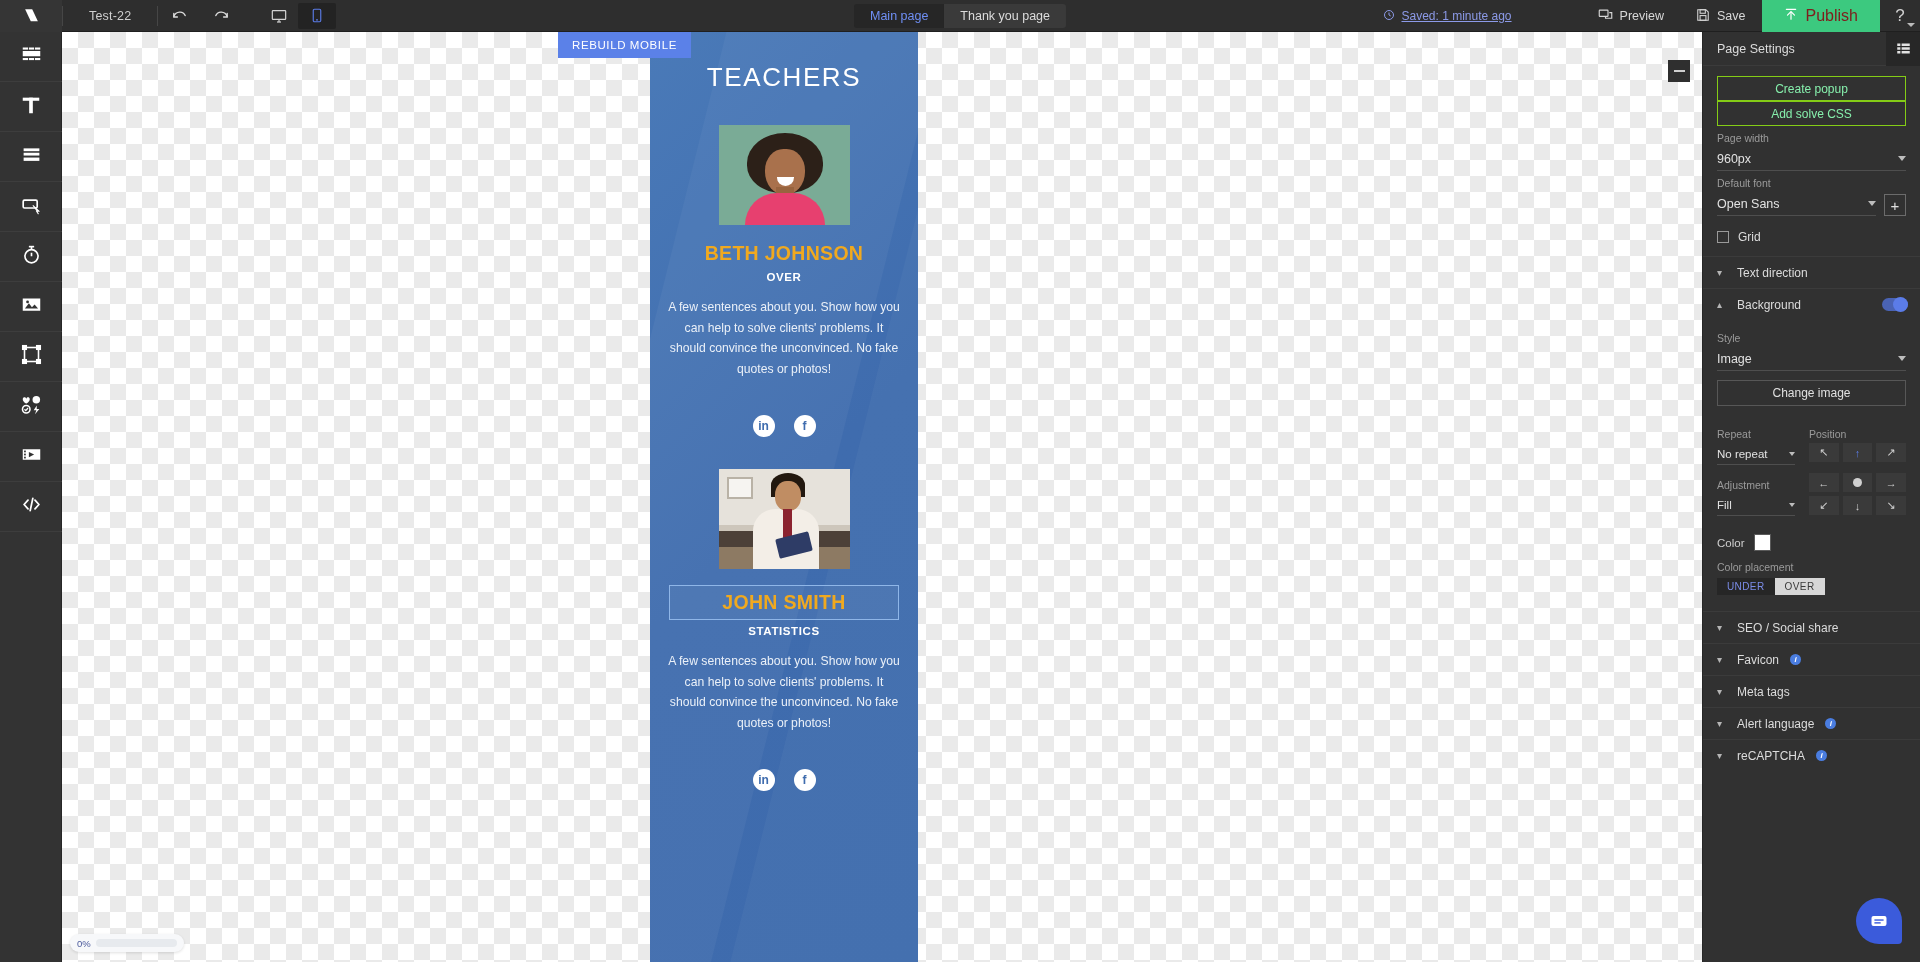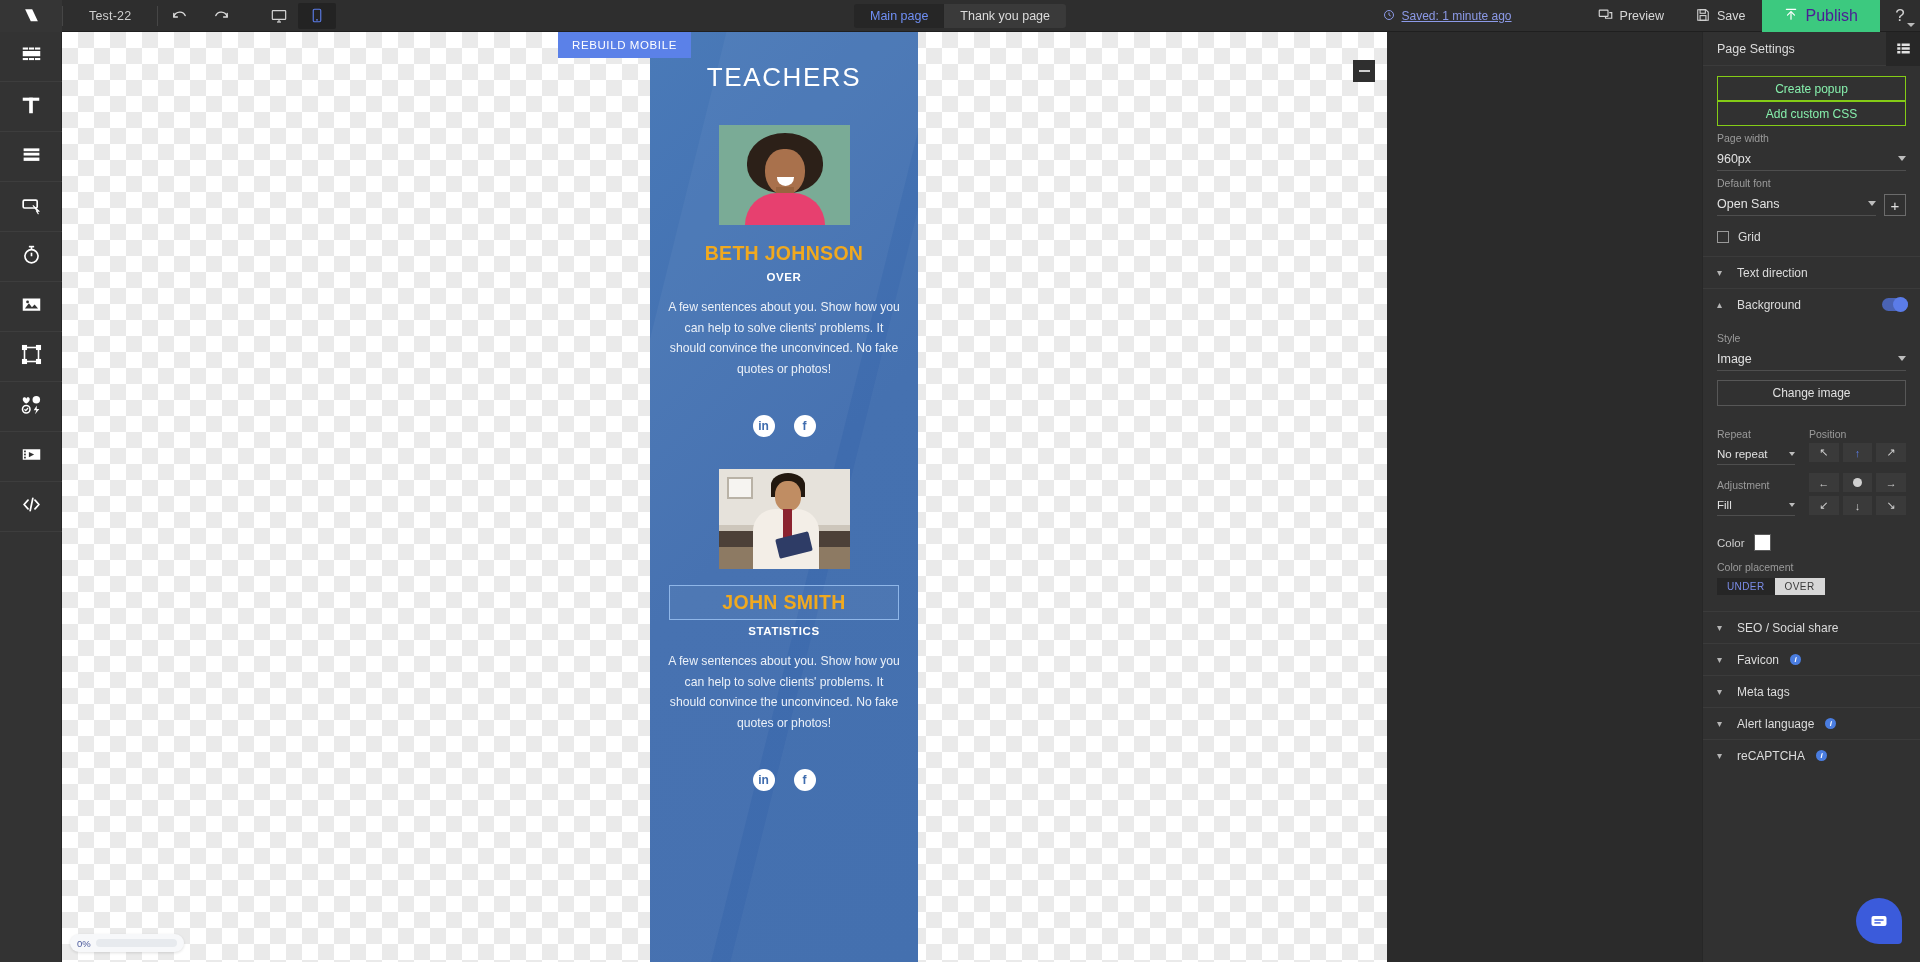--- a/index.html
+++ b/index.html
@@ -64,21 +64,21 @@
     font-size: 12px; color: #8c9ae8;
     margin-right: 70px; cursor: pointer;
   }
   .tb-saved span.lbl { text-decoration: underline; }
   .tb-act {
     display: flex; align-items: center; gap: 7px;
     height: 32px; padding: 12px 16px;
     font-size: 12.5px; color: #d8d8d8; cursor: pointer;
   }
   .tb-publish {
-    background: #3cc97f; color: #4c1d95; font-weight: 500;
+    background: #3cc97f; color: #7f1d1d; font-weight: 500;
     padding: 16px 22px; height: 28px;
     display: flex; align-items: center; gap: 8px; cursor: pointer;
   }
   .tb-help {
     width: 40px; height: 32px;
     display: flex; align-items: center; justify-content: center;
     font-size: 17px; color: #d0d0d0; cursor: pointer;
     position: relative;
   }
   .tb-help .caret {
@@ -99,21 +99,21 @@
   .lb-item {
     width: 62px; height: 50px;
     display: flex; align-items: center; justify-content: center;
     border-bottom: 1px solid #3d3d3d;
     cursor: pointer;
   }
 
   
   #canvas {
     position: absolute; left: 62px; top: 32px;
-    width: 1325px; height: 930px;
+    width: 1640px; height: 930px;
     overflow: hidden;
     background-color: #ffffff;
     background-image:
       linear-gradient(45deg, #eaeaea 25%, transparent 25%, transparent 75%, #eaeaea 75%),
       linear-gradient(45deg, #eaeaea 25%, transparent 25%, transparent 75%, #eaeaea 75%);
     background-size: 32px 32px;
     background-position: 0 0, 16px 16px;
   }
 
   #rebuild-btn {
@@ -630,21 +630,21 @@
           <rect x="2" y="10" width="5" height="4"></rect>
           <rect x="9" y="10" width="13" height="4"></rect>
           <rect x="2" y="16" width="5" height="4"></rect>
           <rect x="9" y="16" width="13" height="4"></rect>
         </svg>
     </div>
   </div>
 
   <div class="rp-body">
     <button class="rp-btn">Create popup</button>
-    <button class="rp-btn">Add custom CSS</button>
+    <button class="rp-btn">Add solve CSS</button>
 
     <div class="rp-label">Page width</div>
     <div class="rp-select">
       <span>960px</span>
       <i class="cv"></i>
     </div>
 
     <div class="rp-label">Default font</div>
     <div class="rp-fontrow">
       <div class="rp-select">

